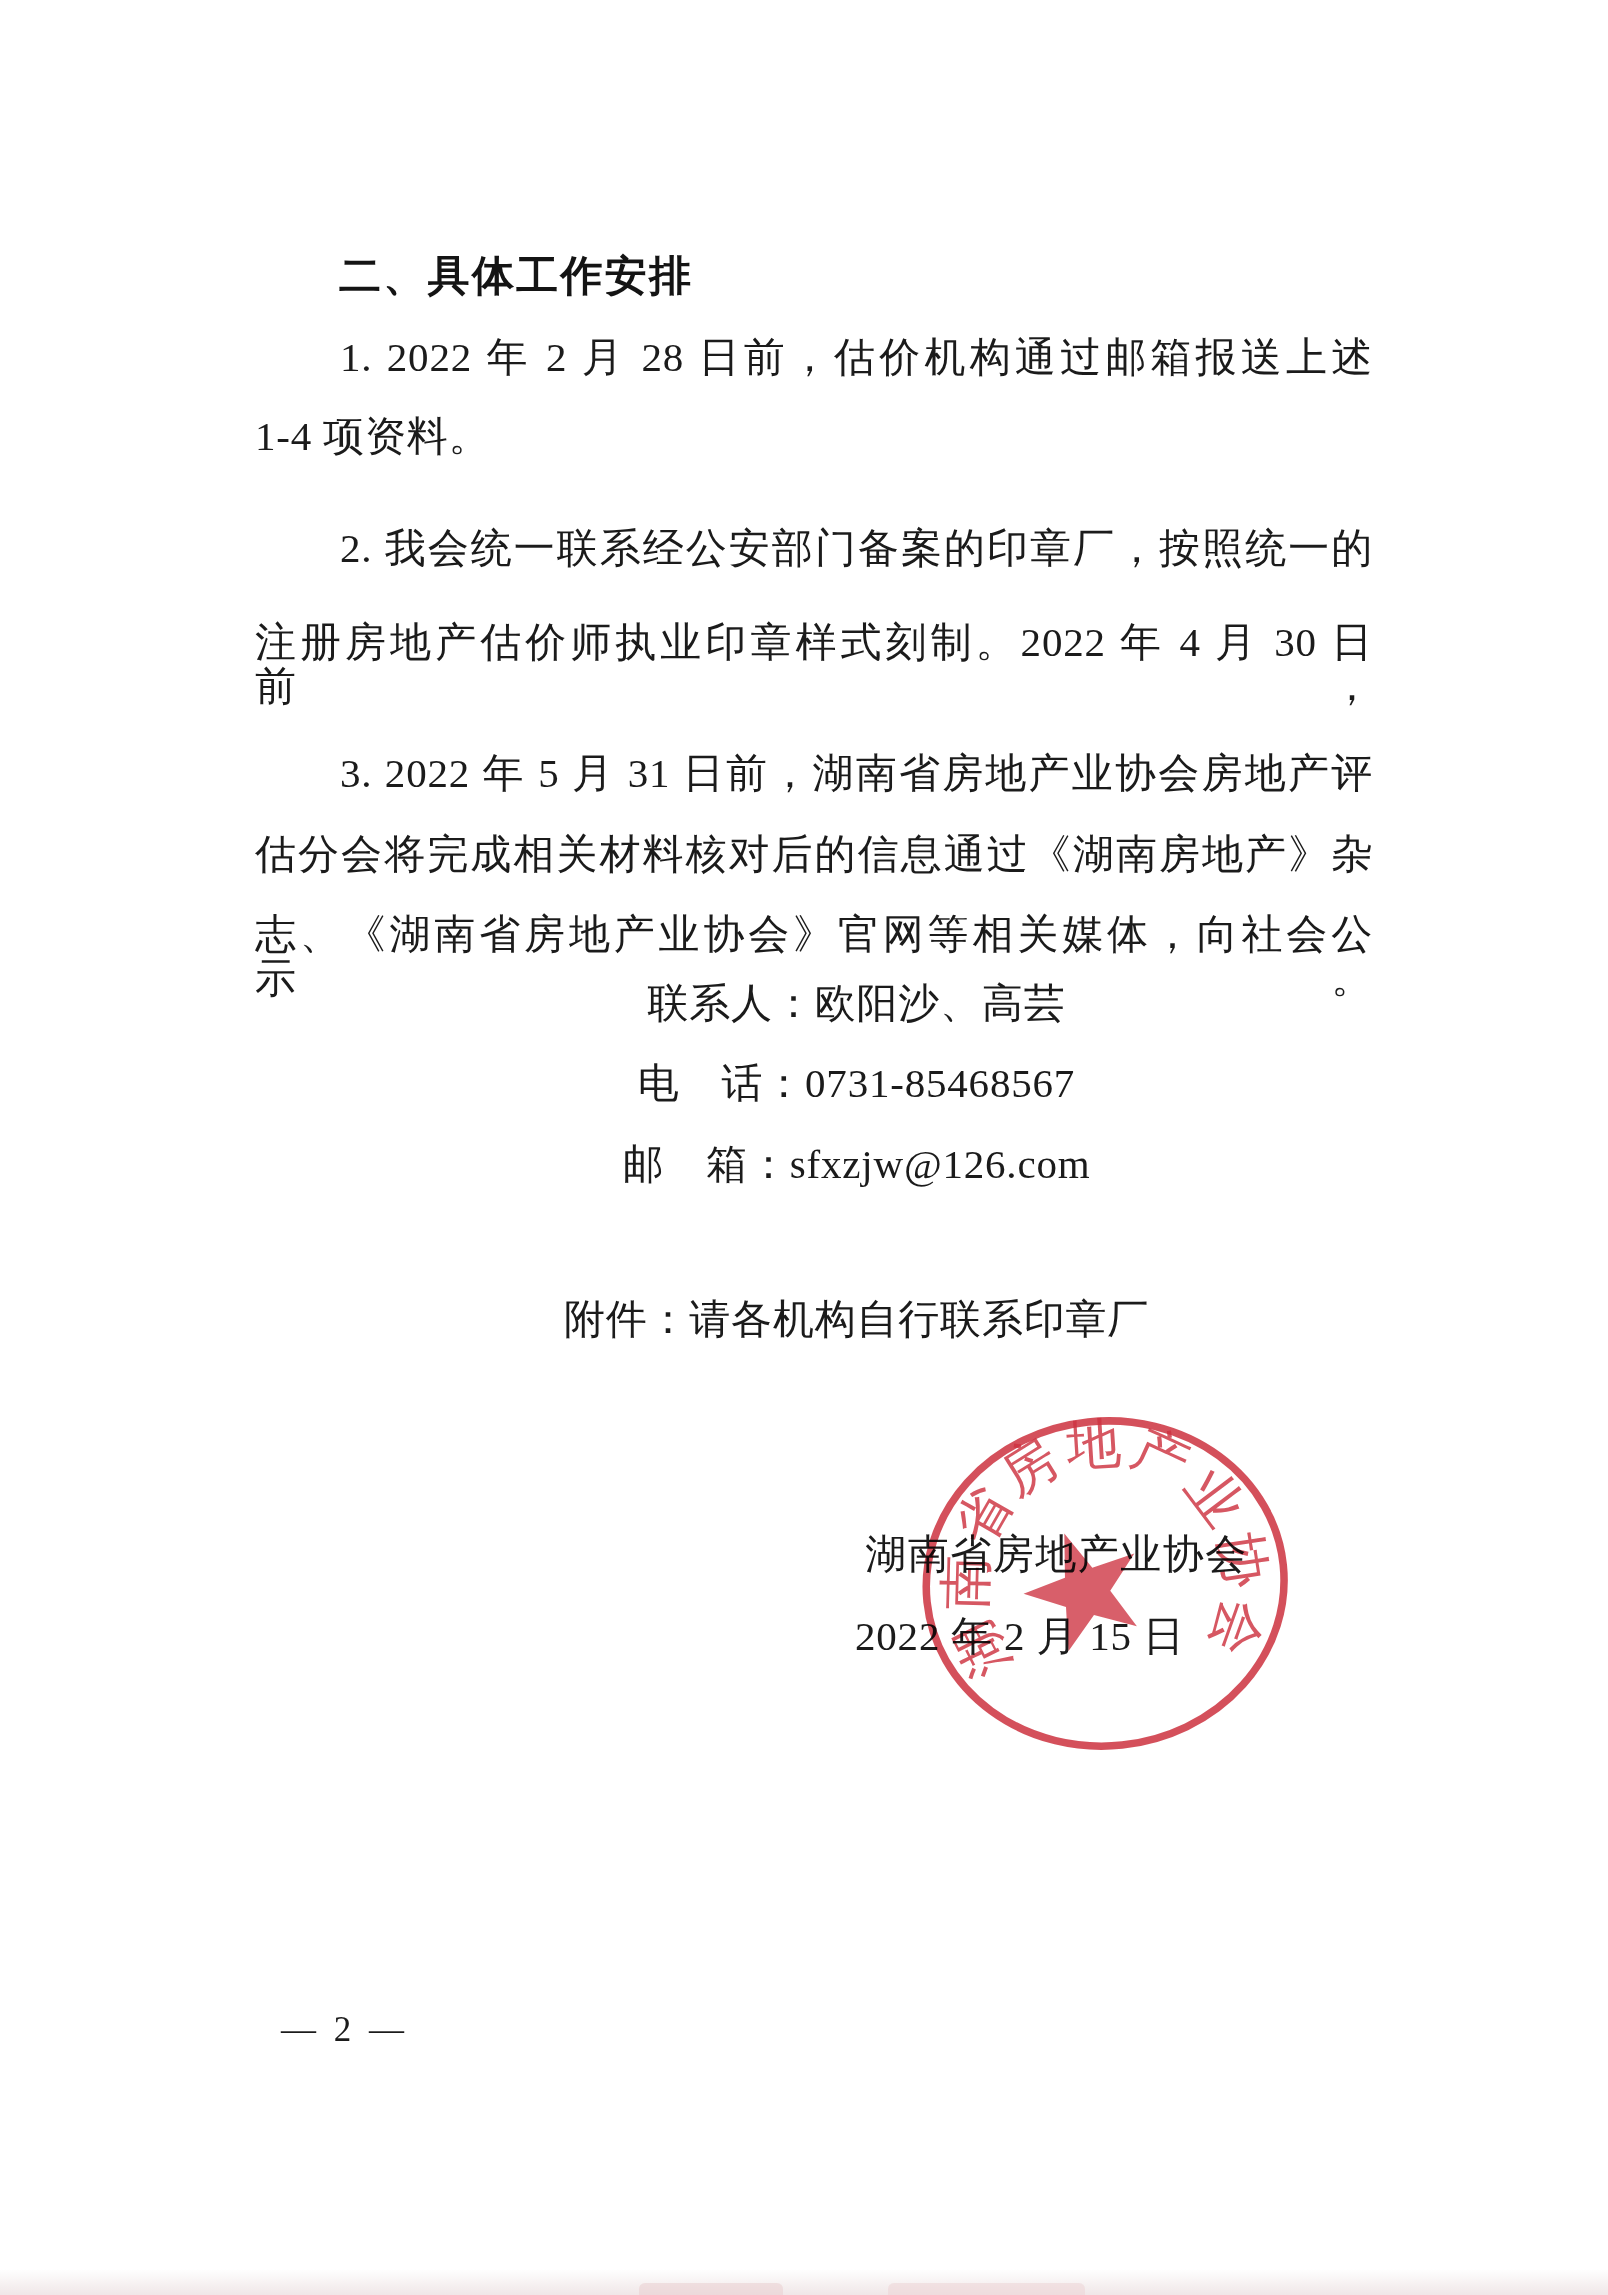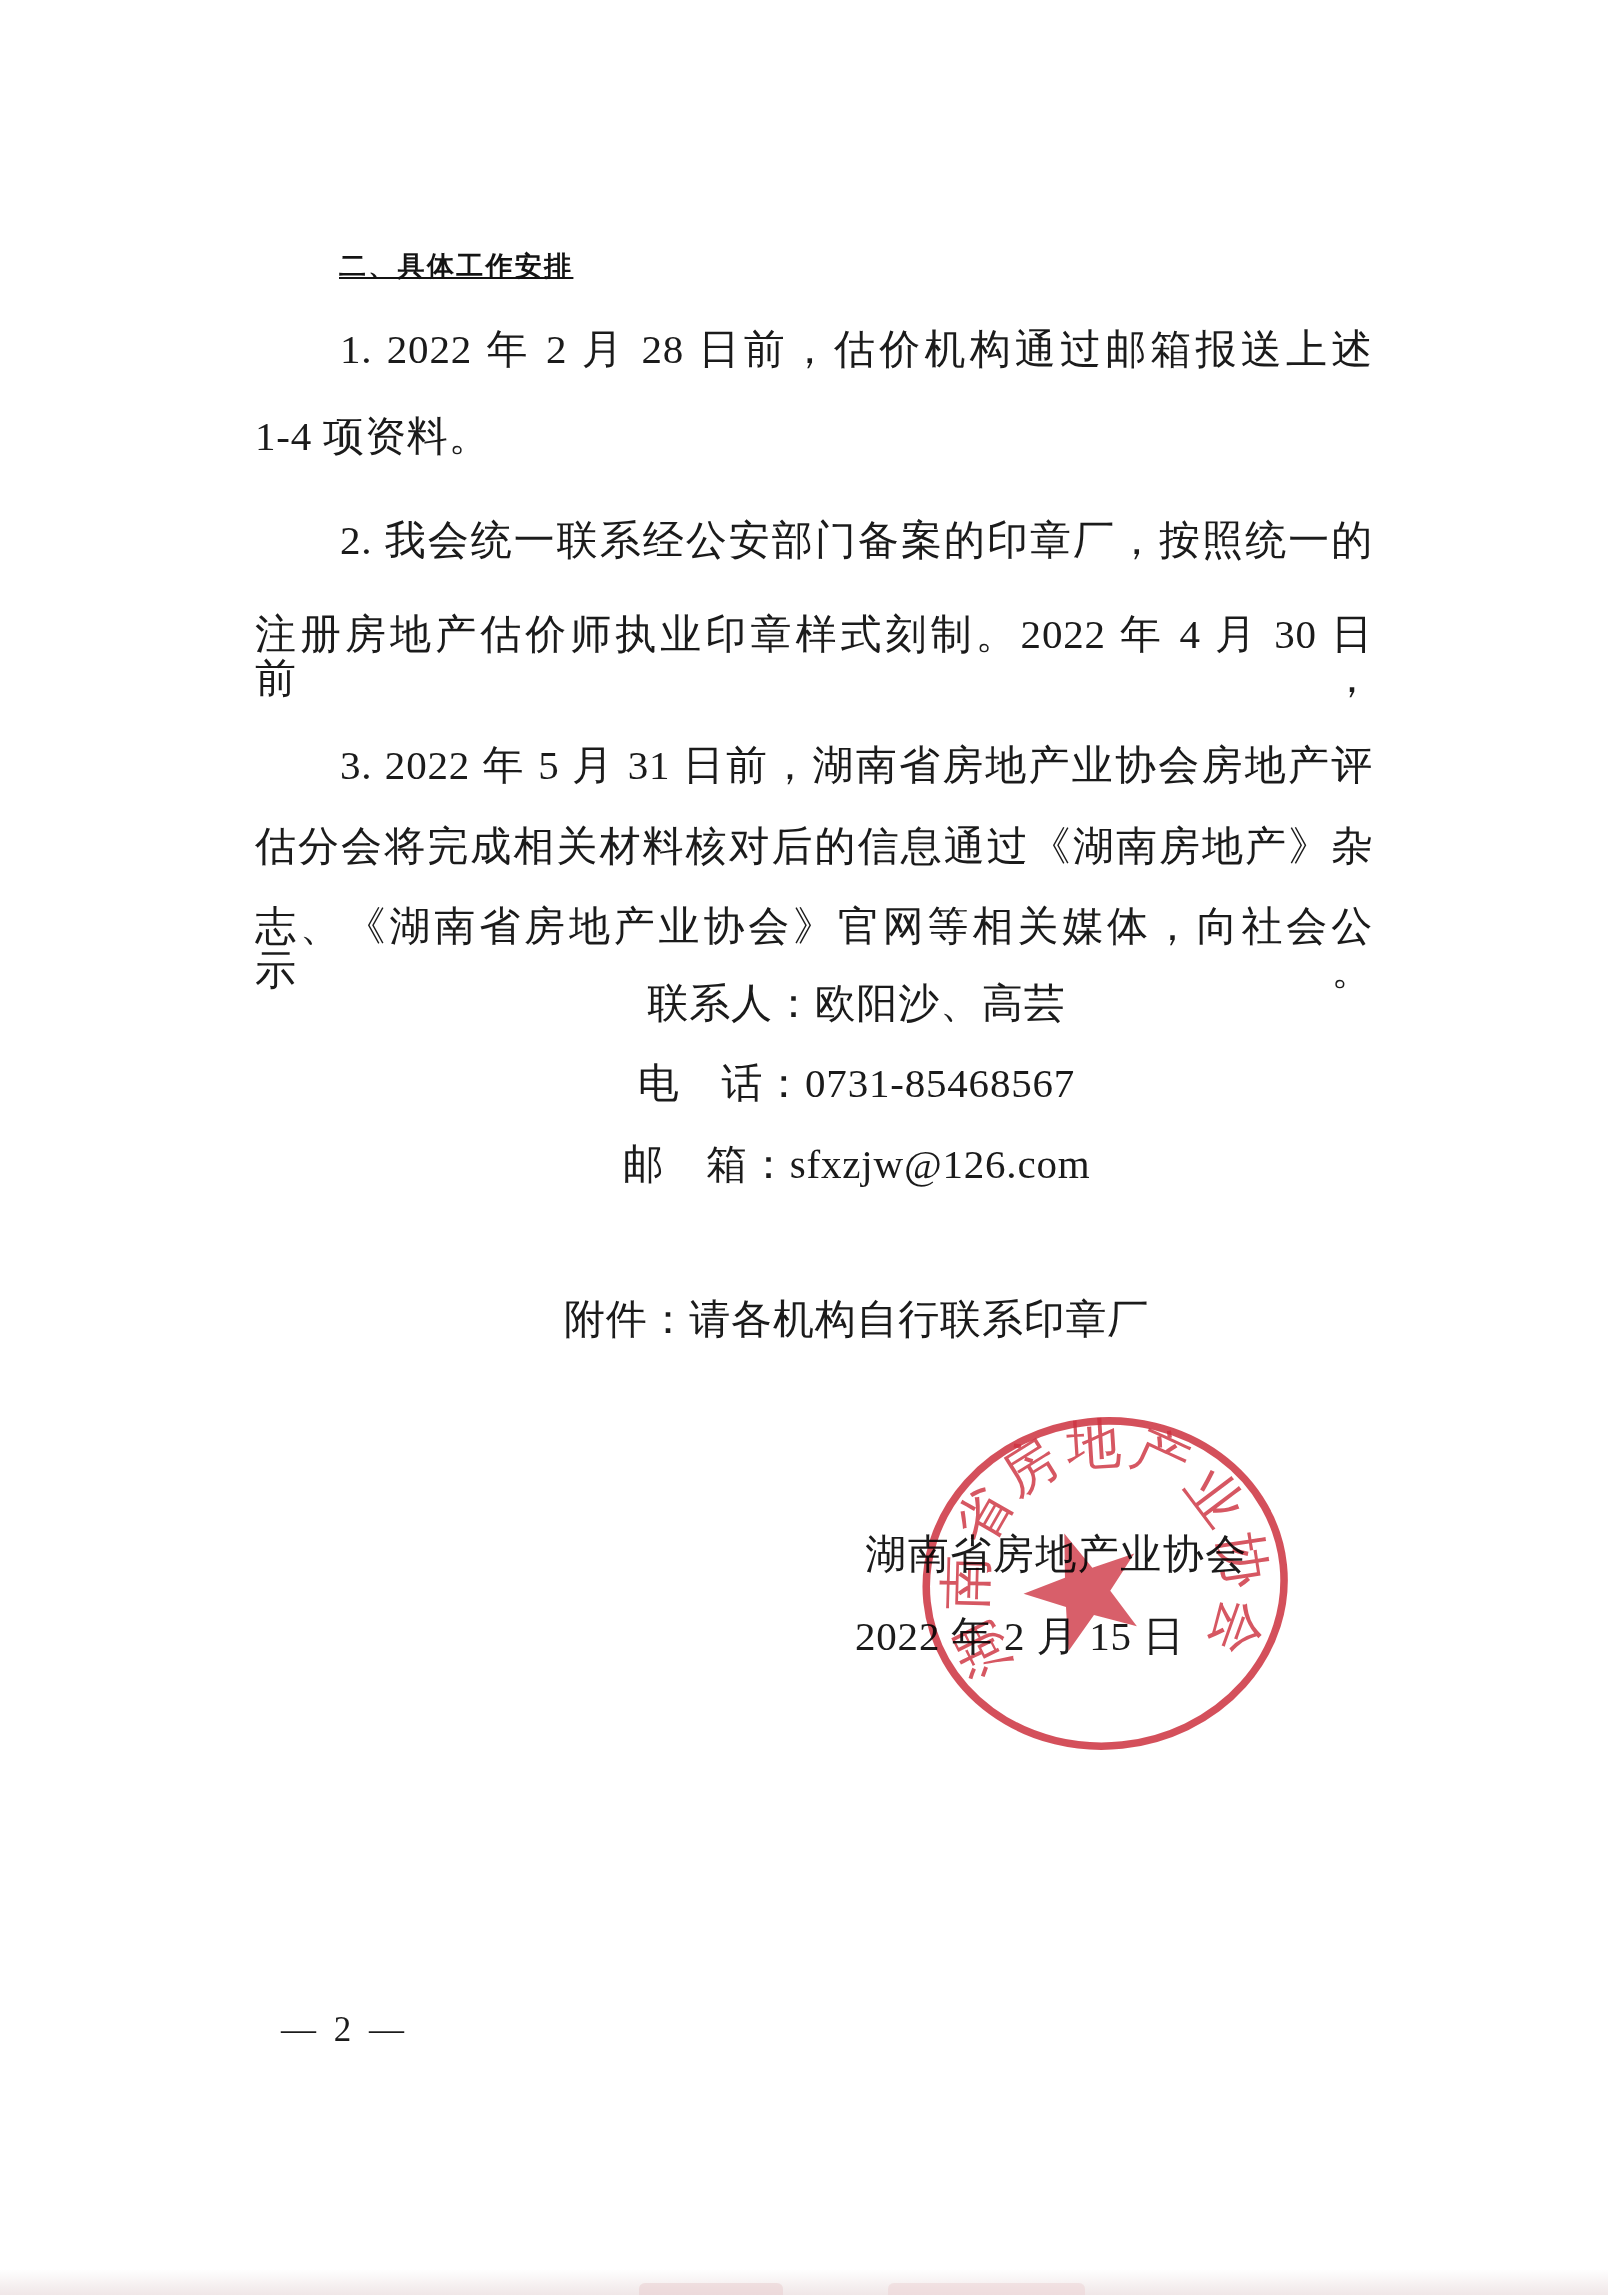--- a/index.html
+++ b/index.html
@@ -11,41 +11,41 @@
     overflow: hidden;
     font-family: "Liberation Serif", "DejaVu Serif", serif;
     color: #1b1b1b;
   }
   .heading {
     position: absolute;
     left: 339px;
     top: 248px;
     font-family: "Liberation Sans", "DejaVu Sans", sans-serif;
     font-weight: 700;
-    font-size: 27px;
+    font-size: 42px;
     letter-spacing: 2.3px;
     white-space: nowrap;
     color: #141414;
-    text-decoration: underline;
   }
   .line {
     position: absolute;
     left: 255px;
     width: 1118px;
     font-size: 41px;
     line-height: 1.08;
     letter-spacing: 0.8px;
     white-space: nowrap;
     font-weight: 500;
   }
   .line.justify {
     white-space: normal;
     text-align: justify;
     text-align-last: justify;
     text-justify: inter-character;
+    margin-top: 8px;
   }
   .line.indent { padding-left: 85px; width: 1033px; text-align: center; }
   .sig-org {
     position: absolute;
     left: 845px;
     top: 1527px;
     width: 423px;
     text-align: center;
     font-size: 41px;
     letter-spacing: 1.5px;

